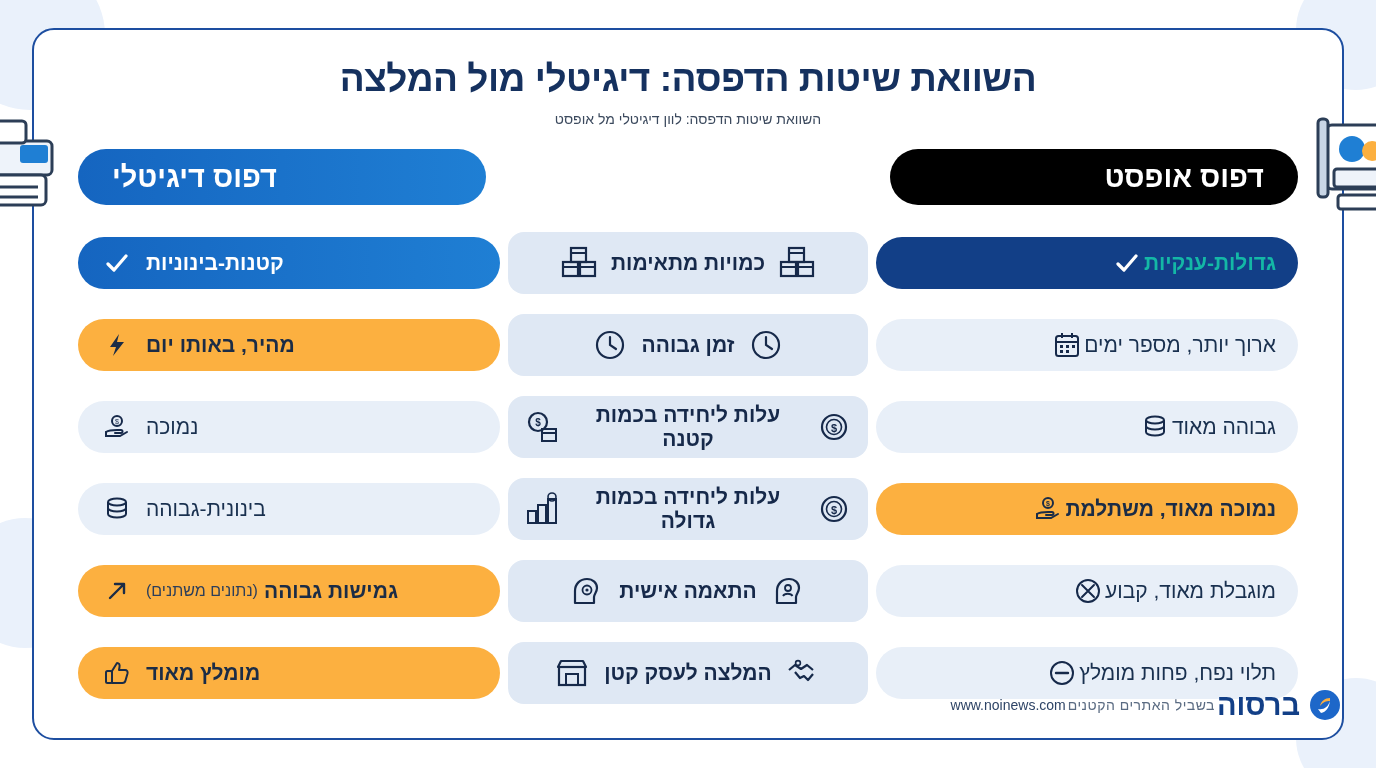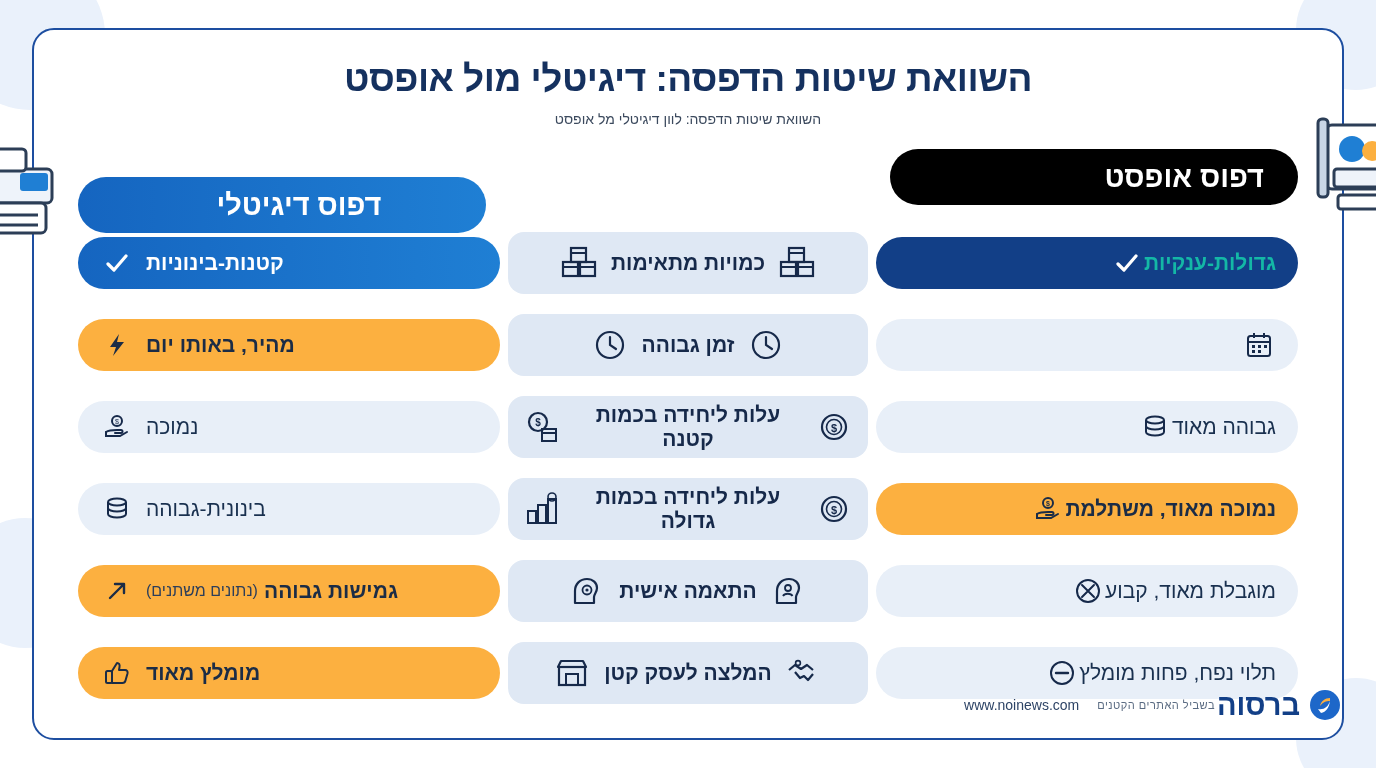--- a/index.html
+++ b/index.html
@@ -75,23 +75,22 @@
   }
   .hdr-offset {
     right: 44px;
     background: #000000;
     justify-content: flex-start;
     padding-right: 34px;
   }
   .hdr-digital {
     left: 44px;
     background: linear-gradient(90deg,#1565c0,#1f7fd4);
-    justify-content: center;
+    justify-content: flex-end;
     padding-left: 34px;
-    margin-top: 28px;
   }
   .printer-icon {
     position: absolute;
     top: -38px;
   }
   .printer-offset { right: -120px; }
   .printer-digital { left: -120px; }
 
   
   .rows {
@@ -163,39 +162,39 @@
     position: absolute;
     bottom: 16px;
     left: 0; right: 0;
     display: flex;
     flex-direction: row;
     align-items: center;
     gap: 2px;
   }
   .brand-row { display: flex; align-items: center; gap: 8px; }
   .brand-name { font-size: 29px; font-weight: bold; color: #123f87; }
-  .brand-tag { font-size: 11px; color: #5a6b82; letter-spacing: .5px; margin-left: 16px; }
+  .brand-tag { font-size: 14px; color: #5a6b82; letter-spacing: .5px; }
   .brand-url { font-size: 14px; color: #2e4466; direction: ltr; }
   svg { display: block; }
 </style>
 </head>
 <body>
 
 <div class="page">
   <div class="blob blob-tl"></div>
   <div class="blob blob-tl2"></div>
   <div class="blob blob-bl"></div>
   <div class="blob blob-bl2"></div>
   <div class="blob blob-tr"></div>
   <div class="blob blob-tr2"></div>
   <div class="blob blob-br"></div>
   <div class="blob blob-br2"></div>
 
   <div class="card">
-    <div class="title">השוואת שיטות הדפסה: דיגיטלי מול אופסט</div>
+    <div class="title">השוואת שיטות הדפסה: דיגיטלי מול המלצה</div>
     <div class="subtitle">השוואת שיטות הדפסה: לוון דיגיטלי מל אופסט</div>
 
     <div class="headers">
       <div class="hdr hdr-offset">
         <span>דפוס אופסט</span>
         <span class="printer-icon printer-offset">
           <svg width="110" height="105" viewBox="0 0 110 105">
             <rect x="18" y="14" width="74" height="64" rx="6" fill="#ffffff" stroke="#2c3e57" stroke-width="3"></rect>
             <rect x="10" y="8" width="10" height="78" rx="4" fill="#c9d6e6" stroke="#2c3e57" stroke-width="3"></rect>
             <rect x="90" y="8" width="10" height="78" rx="4" fill="#c9d6e6" stroke="#2c3e57" stroke-width="3"></rect>
@@ -273,20 +272,21 @@
                 <line x1="3" y1="11" x2="25" y2="11" stroke="#16294a" stroke-width="2"></line>
                 <line x1="9" y1="2" x2="9" y2="7" stroke="#16294a" stroke-width="2"></line>
                 <line x1="19" y1="2" x2="19" y2="7" stroke="#16294a" stroke-width="2"></line>
                 <rect x="7" y="14" width="3" height="3" fill="#16294a"></rect>
                 <rect x="13" y="14" width="3" height="3" fill="#16294a"></rect>
                 <rect x="19" y="14" width="3" height="3" fill="#16294a"></rect>
                 <rect x="7" y="19" width="3" height="3" fill="#16294a"></rect>
                 <rect x="13" y="19" width="3" height="3" fill="#16294a"></rect>
               </svg>
           </span>
+          <span class="txt">ארוך יותר, מספר ימים</span>
         </div>
         <div class="center">
           <span class="cico">
             <svg width="36" height="36" viewBox="0 0 36 36">
                 <circle cx="18" cy="18" r="13" fill="none" stroke="#16294a" stroke-width="2.2"></circle>
                 <path d="M18 10v8l6 4" fill="none" stroke="#16294a" stroke-width="2.2" stroke-linecap="round"></path>
               </svg>
           </span>
           <span class="clabel">זמן גבוהה</span>
           <span class="cico">

